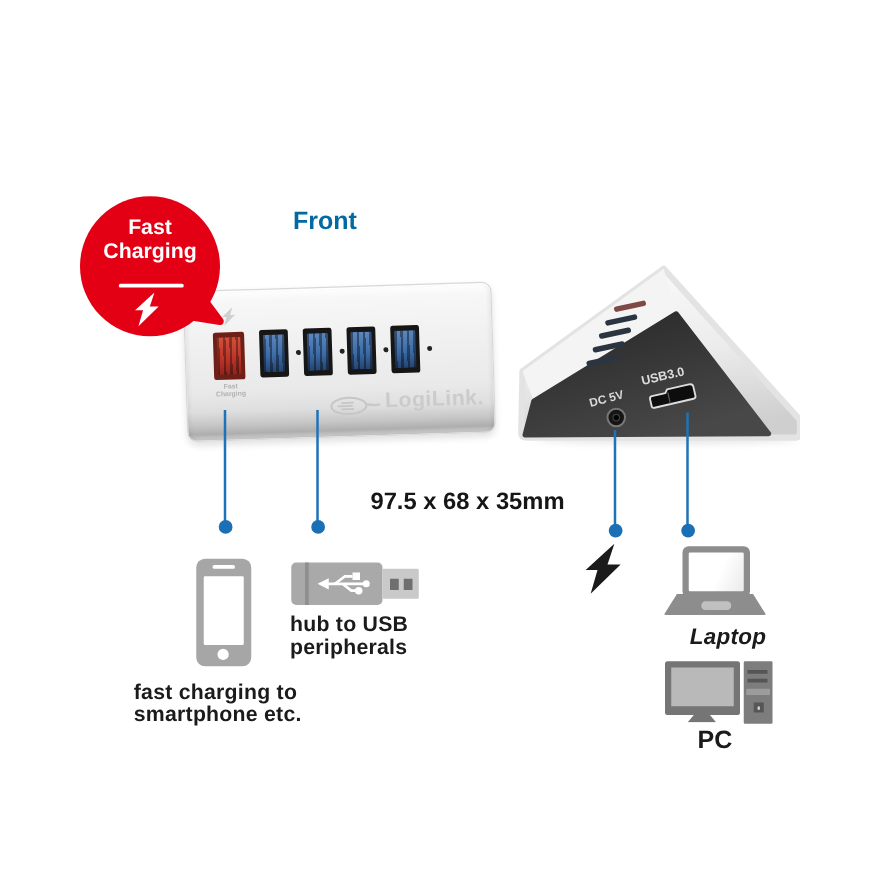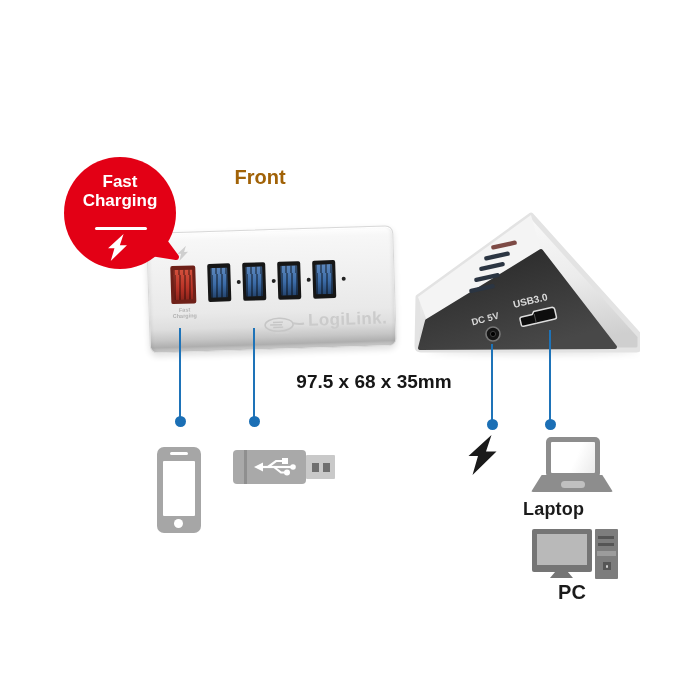--- a/index.html
+++ b/index.html
@@ -1,21 +1,21 @@
 <!DOCTYPE html>
 <html><head>
 <meta charset="utf-8">
 <style>
   * { margin:0; padding:0; box-sizing:border-box; }
   html,body { width:700px; height:700px; background:#ffffff; font-family:"Liberation Sans", sans-serif; }
   .canvas { position:relative; width:640px; height:700px; background:#fff; overflow:hidden; }
   .abs { position:absolute; }
   .pre { white-space:pre-line; }
   .caption { font-weight:bold; color:#1b1b1b; font-size:17px; line-height:18px; letter-spacing:0.2px; }
-  .view-label { font-weight:bold; color:#a16207; font-size:20px; text-align:center; width:100px; }
+  .view-label { font-weight:bold; color:#0369a1; font-size:20px; text-align:center; width:100px; }
 
   
   .badge { left:58px; top:150px; width:132px; height:128px; z-index:6; }
   .badge svg.shape { position:absolute; inset:0; }
   .badge-text { position:absolute; left:0; top:22px; width:124px; text-align:center;
                 color:#fff; font-weight:bold; font-size:17px; line-height:19px; }
   .badge-divider { position:absolute; left:37px; top:77px; width:52px; height:2.5px; background:#fff; border-radius:2px; }
   .badge-bolt { position:absolute; left:48px; top:84px; width:23px; height:27px; }
 
   
@@ -76,21 +76,21 @@
   .pc .mframe { position:absolute; left:0; top:0; width:60px; height:43px; background:#757575; border-radius:2px; }
   .pc .mscreen { position:absolute; left:5px; top:5px; width:50px; height:31px; background:#b9b9b9; }
   .pc .stand { position:absolute; left:18px; top:43px; width:23px; height:6px; background:#757575;
     clip-path:polygon(22% 0, 78% 0, 100% 100%, 0 100%); }
   .pc .tower { position:absolute; left:63px; top:0; width:23px; height:50px; background:#7d7d7d; border-radius:1px; }
   .pc .tslot { position:absolute; left:3px; width:16px; height:3px; background:#555; }
   .pc .tband { position:absolute; left:2px; top:22px; width:19px; height:4.5px; background:#9c9c9c; }
   .pc .tbtn { position:absolute; left:7.5px; top:33px; width:8px; height:8px; background:#565656; }
   .pc .tbtn i { position:absolute; left:3px; top:3px; width:2.5px; height:2.5px; background:#cfcfcf; border-radius:50%; }
 
-  .dim-label { left:284px; top:371px; width:180px; text-align:center;
+  .dim-label { left:284px; top:391px; width:180px; text-align:center;
     font-size:19px; font-weight:bold; color:#161616; }
   .side-shadow { left:428px; top:348px; width:210px; height:7px; background:rgba(0,0,0,.10);
     border-radius:50%; filter:blur(3px); z-index:1; }
 </style>
 </head>
 <body>
 
 <div class="canvas">
 
   <div class="abs badge">
@@ -203,32 +203,36 @@
       <path d="M20,10 L27,15.5 H31" stroke="#fff" stroke-width="2.2" fill="none"></path>
       <circle cx="33" cy="15.5" r="3" fill="#fff"></circle>
       <circle cx="39" cy="10" r="2.8" fill="#fff"></circle>
     </svg>
     <div class="metal">
       <div class="hole" style="left:6px;"></div>
       <div class="hole" style="left:17px;"></div>
     </div>
   </div>
 
+  <div class="abs caption pre" style="left:232px; top:491px;">hub to USB
+peripherals</div>
+  <div class="abs caption pre" style="left:107px; top:545px;">fast charging to
+smartphone etc.</div>
 
   <svg class="abs bolt-black" viewBox="0 0 32 40">
     <path d="M25,0 L2,21 L11.5,21 L6,40 L30,16.5 L19.5,16.5 Z" fill="#1a1a1a"></path>
   </svg>
 
   <div class="abs laptop">
     <div class="bezel"></div>
     <div class="lscreen"></div>
     <div class="base"></div>
     <div class="notch"></div>
   </div>
-  <div class="abs caption" style="left:523px; top:500px; width:90px; text-align:left; font-size:18px;">Laptop</div>
+  <div class="abs caption" style="left:523px; top:500px; width:90px; text-align:right; font-size:18px;font-style:italic;">Laptop</div>
 
   <div class="abs pc">
     <div class="mframe"></div>
     <div class="mscreen"></div>
     <div class="stand"></div>
     <div class="tower">
       <div class="tslot" style="top:7px;"></div>
       <div class="tslot" style="top:14px;"></div>
       <div class="tband"></div>
       <div class="tbtn">

